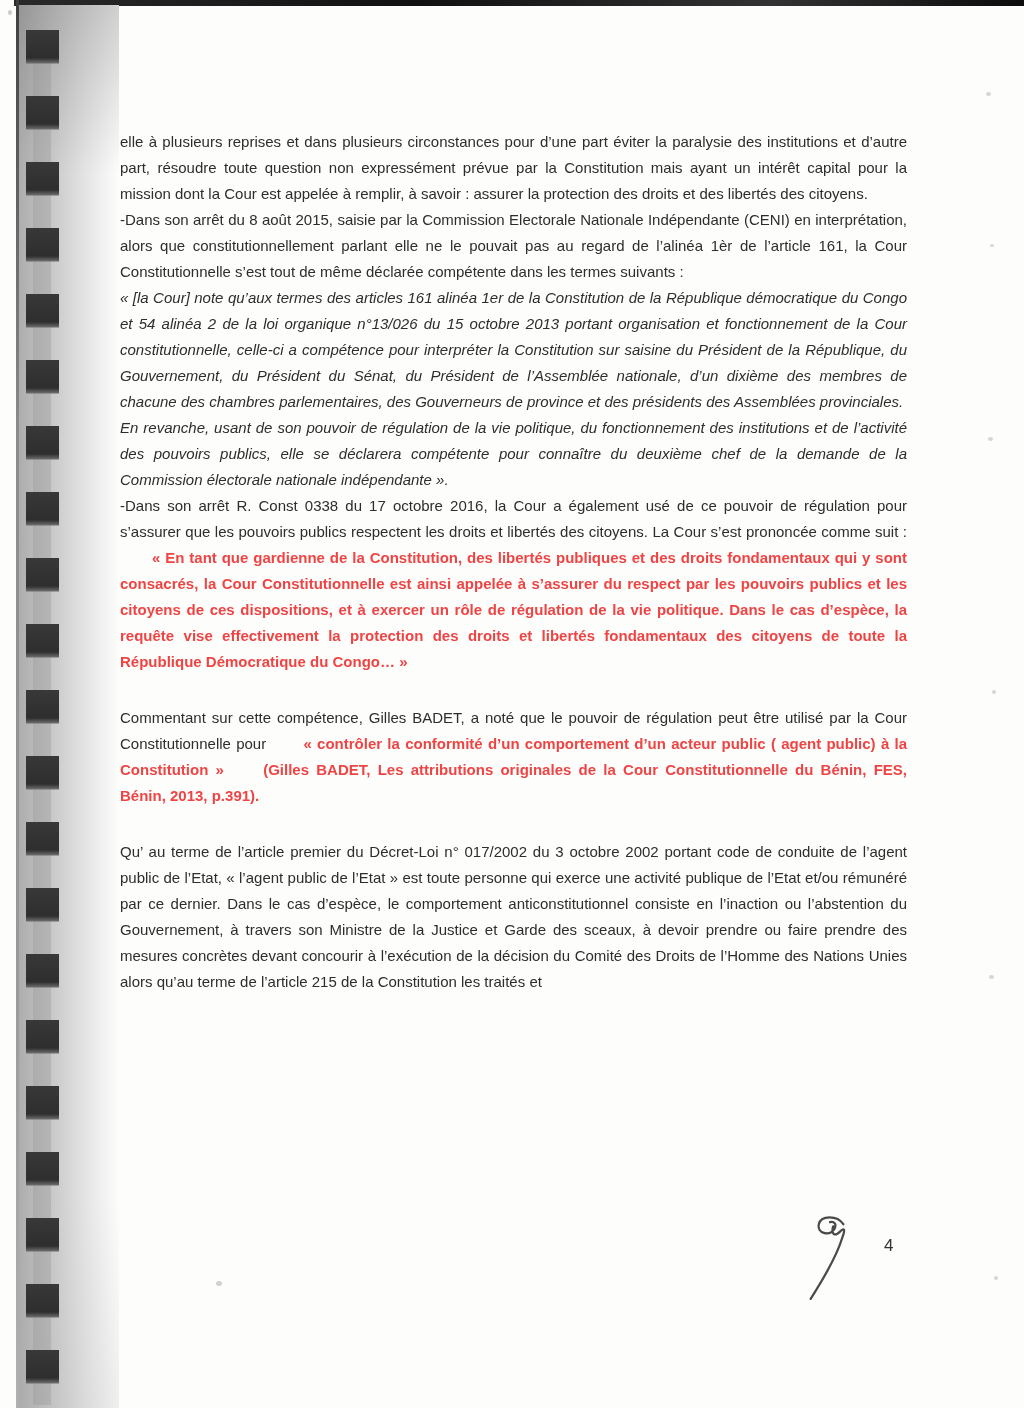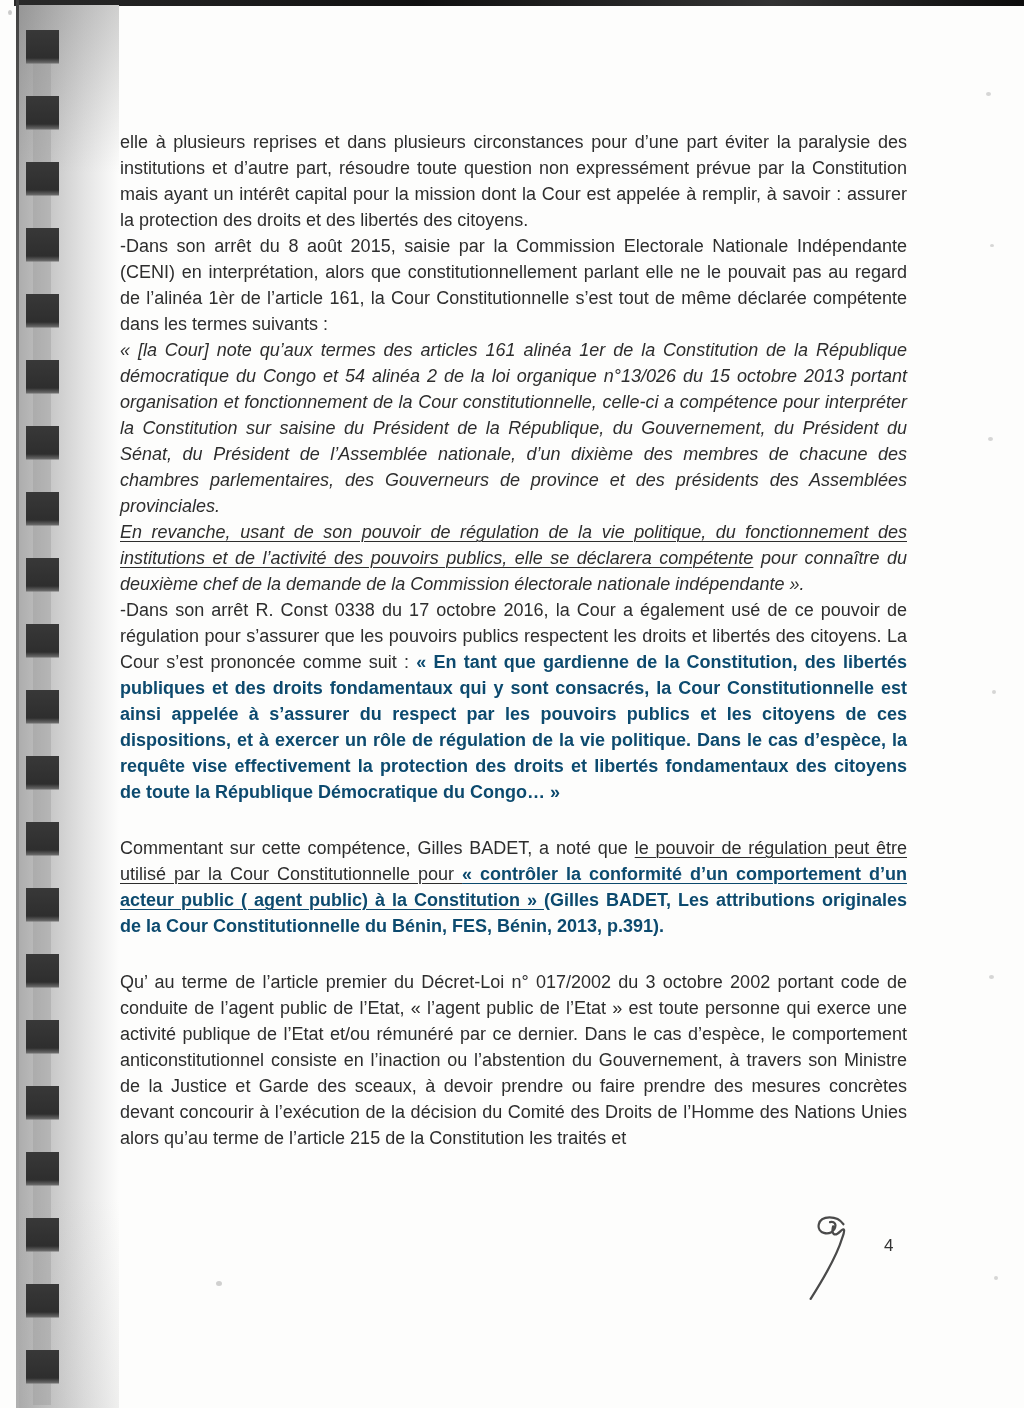--- a/index.html
+++ b/index.html
@@ -45,29 +45,29 @@
   }
   
   .binding-spine {
     position: absolute; left: 33px; top: 30px; width: 18px; height: 1375px;
     background: rgba(150,150,150,.35);
   }
 
   .doc-body {
     position: absolute; left: 120px; top: 129px; width: 787px;
     color: #2d2d2d;
-    font-size: 18px; line-height: 26px;
+    font-size: 15px; line-height: 26px;
     text-align: justify;
   }
   .para { margin: 0; }
   .para.gap-top { margin-top: 30px; }
 
-  .b { font-weight: bold; color: #0c4a6e; }
+  .b { font-weight: bold; color: #ef4444; margin-left: 32px; }
   .i { font-style: italic; }
-  .u { text-decoration: underline; text-underline-offset: 3px; text-decoration-thickness: 1px; }
+  .u { text-underline-offset: 3px; text-decoration-thickness: 1px; }
 
   .signature {
     position: absolute; left: 798px; top: 1213px; width: 58px; height: 92px;
   }
   .page-number {
     position: absolute; left: 884px; top: 1236px;
     font-size: 17px; color: #333;
   }
 
   .speckle {

